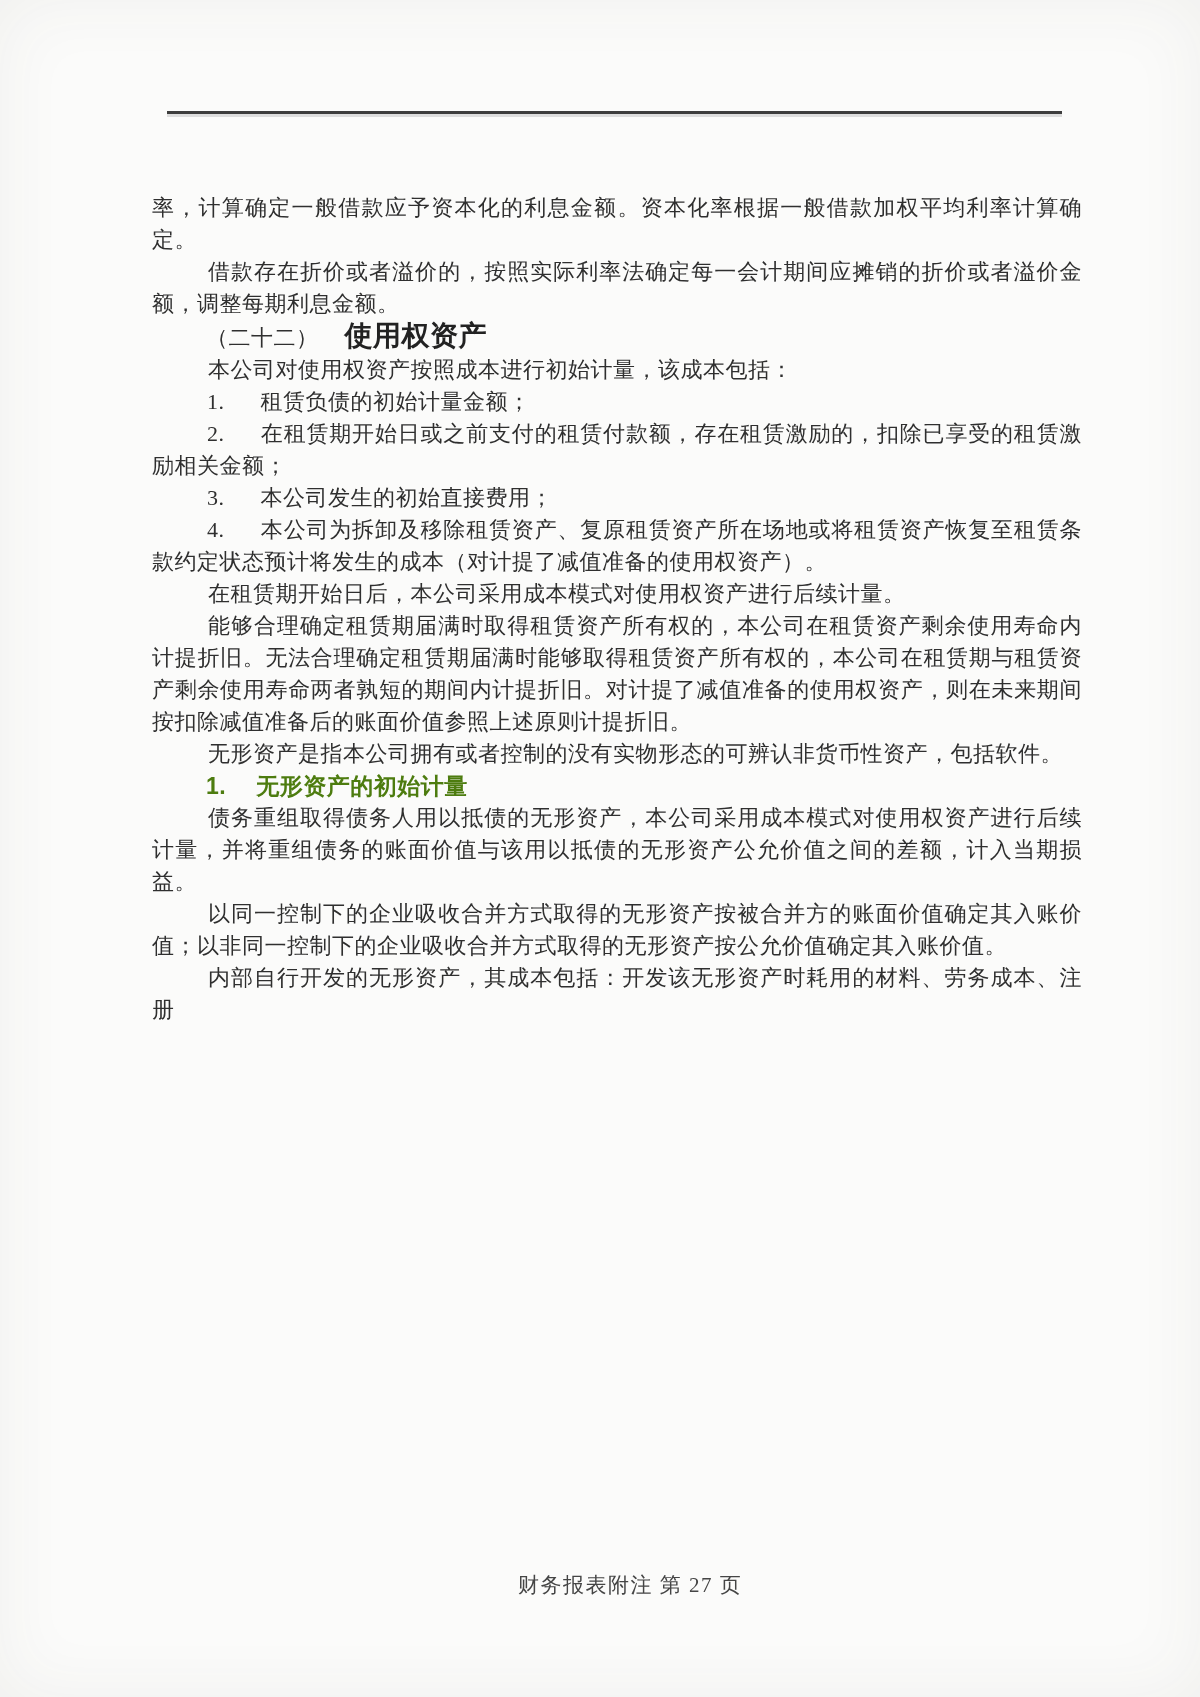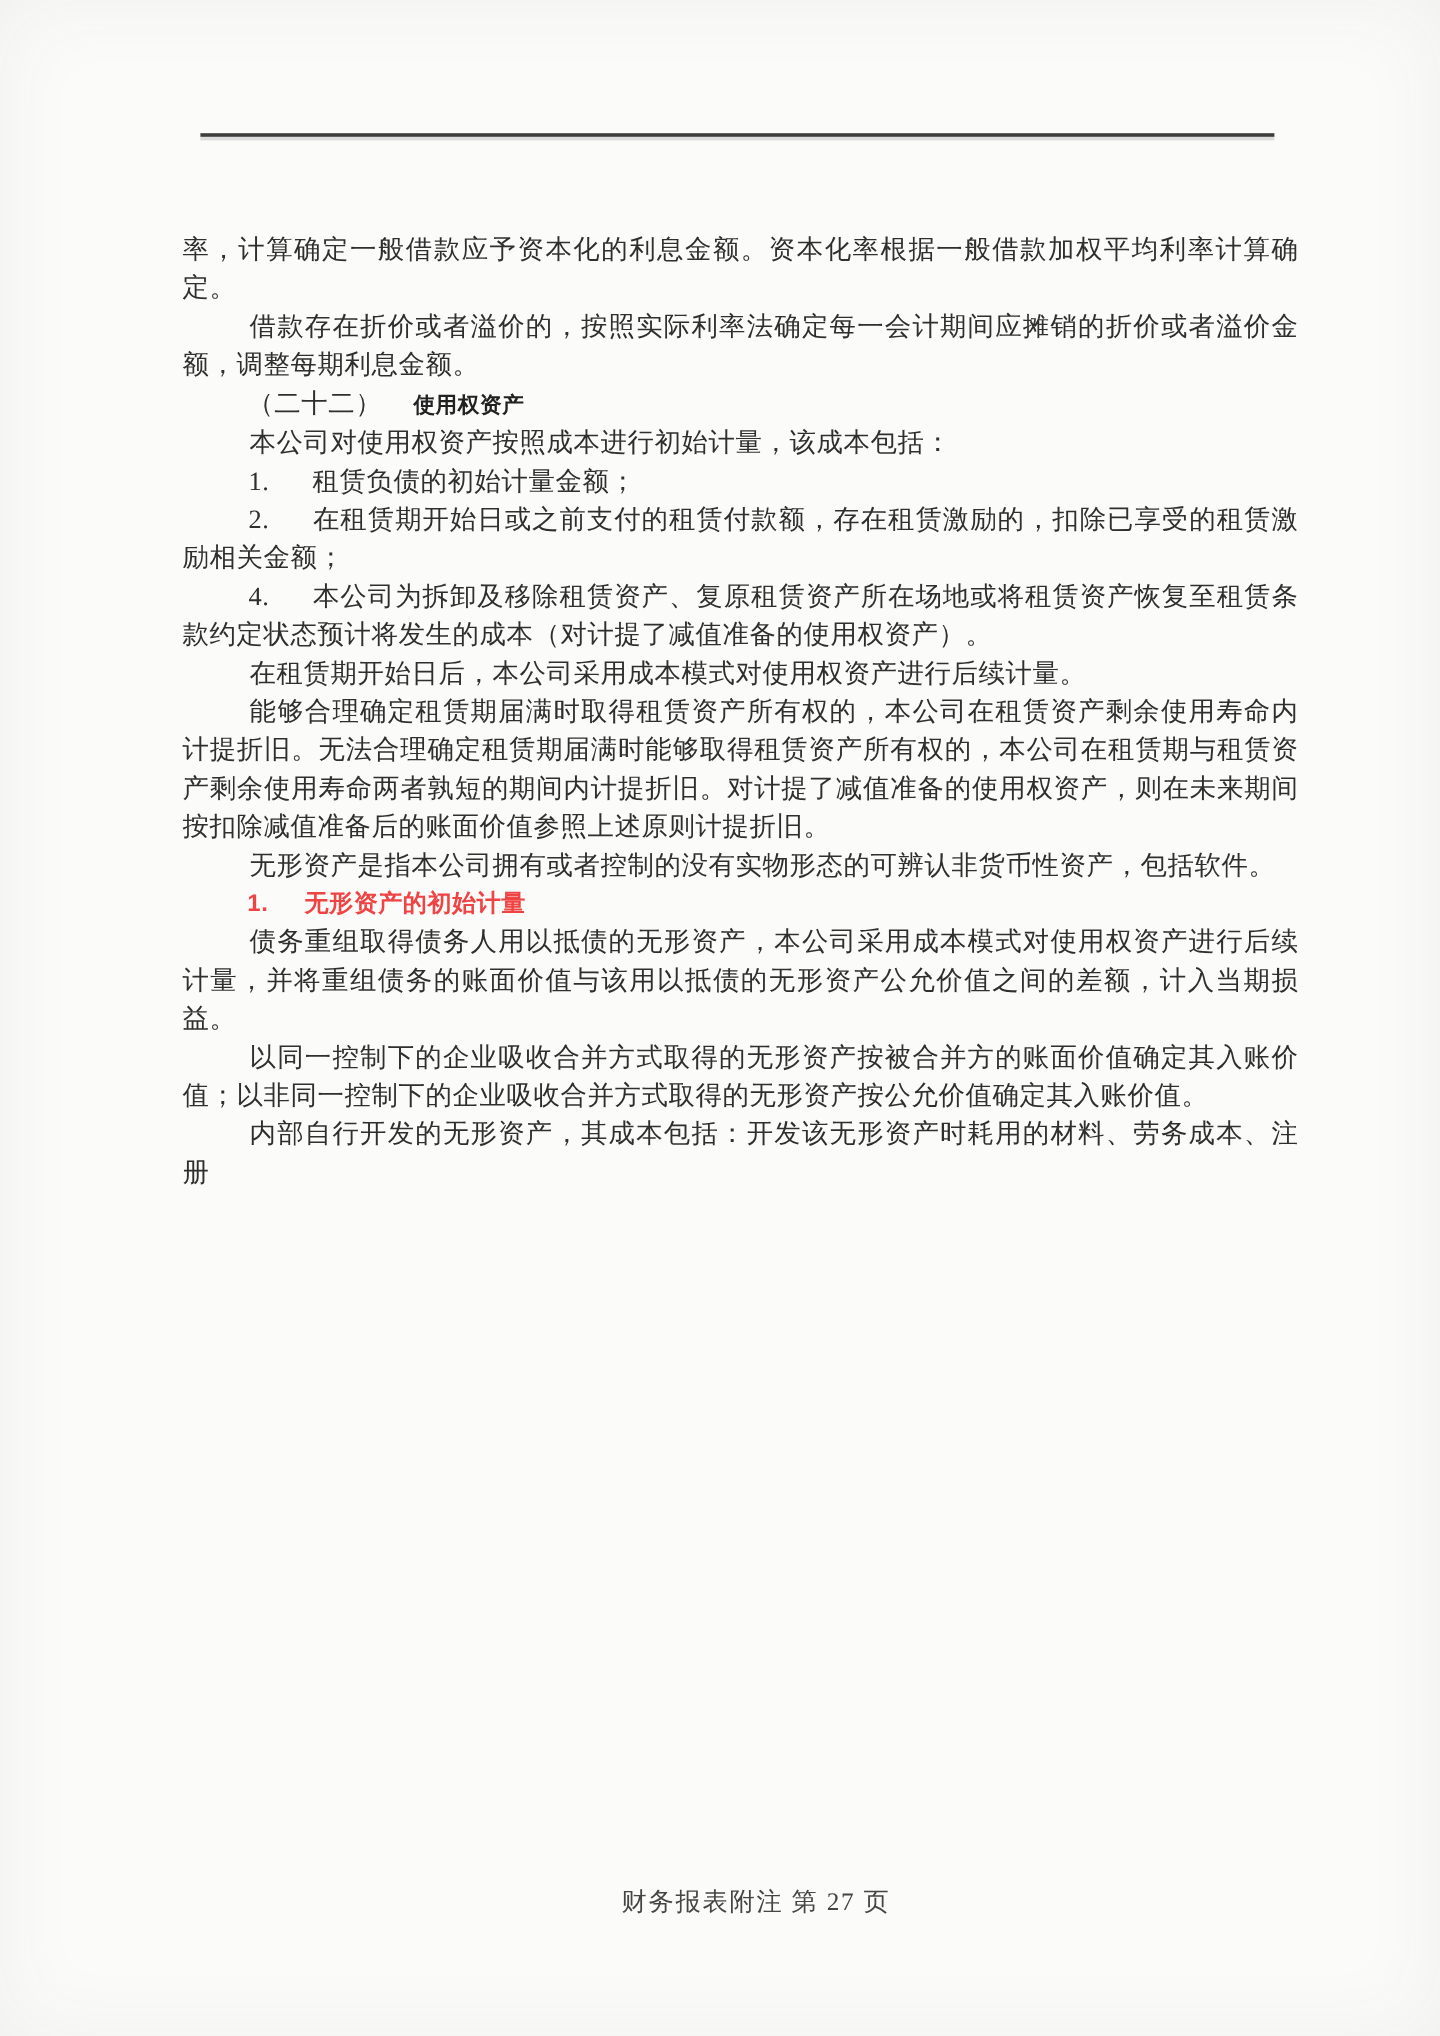--- a/index.html
+++ b/index.html
@@ -45,31 +45,31 @@
   
   .li { text-indent: 55px; margin-top: 3px; }
   .li .li-text { margin-left: 36px; }
   
   .sec-heading { padding-left: 54px; margin-top: 10px; }
   .sec-heading .sec-title {
     margin-left: 26px;
     font-weight: bold;
     color: #222;
     font-family: "Liberation Sans", "DejaVu Sans", sans-serif;
-    font-size: 18px;
+    font-size: 28px;
   }
   
   .sub-heading {
     padding-left: 54px;
     margin-top: 11px;
     margin-bottom: 11px;
     font-weight: bold;
-    color: #ef4444;
+    color: #4d7c0f;
     font-family: "Liberation Sans", "DejaVu Sans", sans-serif;
-    font-size: 20px;
+    font-size: 23px;
   }
   .sub-heading .sub-title { margin-left: 30px; }
   .footer {
     position: absolute;
     left: 30px;
     top: 1564px;
     width: 1200px;
     text-align: center;
     font-size: 21px;
     line-height: 42px;
@@ -91,20 +91,21 @@
     <p class="ind">借款存在折价或者溢价的，按照实际利率法确定每一会计期间应摊销的折价或者溢价金额，调整每期利息金额。</p>
 
     <p class="sec-heading"><span class="sec-num">（二十二）</span><span class="sec-title">使用权资产</span></p>
 
     <p class="ind">本公司对使用权资产按照成本进行初始计量，该成本包括：</p>
 
     <p class="li"><span class="li-num">1.</span><span class="li-text">租赁负债的初始计量金额；</span></p>
 
     <p class="li"><span class="li-num">2.</span><span class="li-text">在租赁期开始日或之前支付的租赁付款额，存在租赁激励的，扣除已享受的租赁激励相关金额；</span></p>
 
+    <p class="li"><span class="li-num">3.</span><span class="li-text">本公司发生的初始直接费用；</span></p>
 
     <p class="li"><span class="li-num">4.</span><span class="li-text">本公司为拆卸及移除租赁资产、复原租赁资产所在场地或将租赁资产恢复至租赁条款约定状态预计将发生的成本（对计提了减值准备的使用权资产）。</span></p>
 
     <p class="ind">在租赁期开始日后，本公司采用成本模式对使用权资产进行后续计量。</p>
 
     <p class="ind">能够合理确定租赁期届满时取得租赁资产所有权的，本公司在租赁资产剩余使用寿命内计提折旧。无法合理确定租赁期届满时能够取得租赁资产所有权的，本公司在租赁期与租赁资产剩余使用寿命两者孰短的期间内计提折旧。对计提了减值准备的使用权资产，则在未来期间按扣除减值准备后的账面价值参照上述原则计提折旧。</p>
 
 
     <p class="ind">无形资产是指本公司拥有或者控制的没有实物形态的可辨认非货币性资产，包括软件。</p>
 

